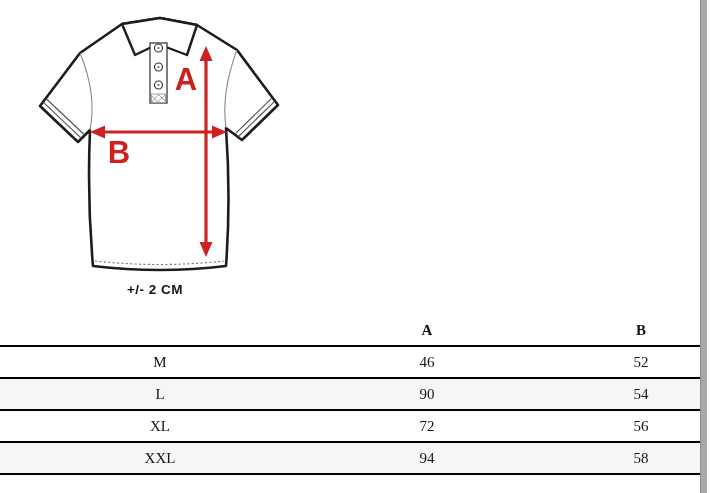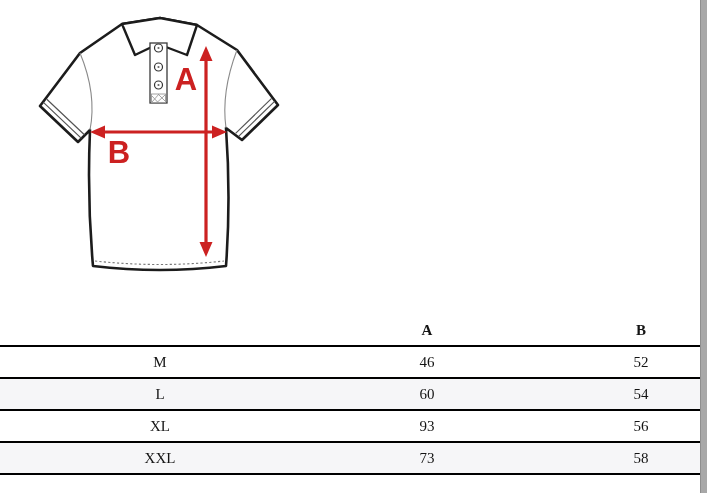--- a/index.html
+++ b/index.html
@@ -136,20 +136,21 @@
         <line x1="76" y1="130" x2="191" y2="130" stroke-width="3.2"></line>
         <polygon points="65,130 80,123.5 80,136.5" stroke="none"></polygon>
         <polygon points="202,130 187,123.5 187,136.5" stroke="none"></polygon>
       </g>
 
       <text x="161" y="88" text-anchor="middle" fill="#cc2121" font-family="Liberation Sans, sans-serif" font-size="31" font-weight="bold">A</text>
       <text x="94" y="161" text-anchor="middle" fill="#cc2121" font-family="Liberation Sans, sans-serif" font-size="31" font-weight="bold">B</text>
     </svg>
   </div>
 
+  <div class="tolerance">+/- 2 CM</div>
 
   <div class="table-wrap">
     <table class="size-table">
       <colgroup>
         <col style="width:320px">
           <col style="width:214px">
           <col style="width:214px">
       </colgroup>
       <thead>
         <tr>
@@ -159,31 +160,31 @@
         </tr>
       </thead>
       <tbody>
         <tr>
           <td>M</td>
           <td>46</td>
           <td>52</td>
         </tr>
         <tr>
           <td>L</td>
-          <td>60</td>
+          <td>90</td>
           <td>54</td>
         </tr>
         <tr>
           <td>XL</td>
-          <td>93</td>
+          <td>72</td>
           <td>56</td>
         </tr>
         <tr>
           <td>XXL</td>
-          <td>73</td>
+          <td>94</td>
           <td>58</td>
         </tr>
       </tbody>
     </table>
   </div>
 
   <div class="scrollbar-track">
     <div class="scrollbar-thumb"></div>
   </div>
 

